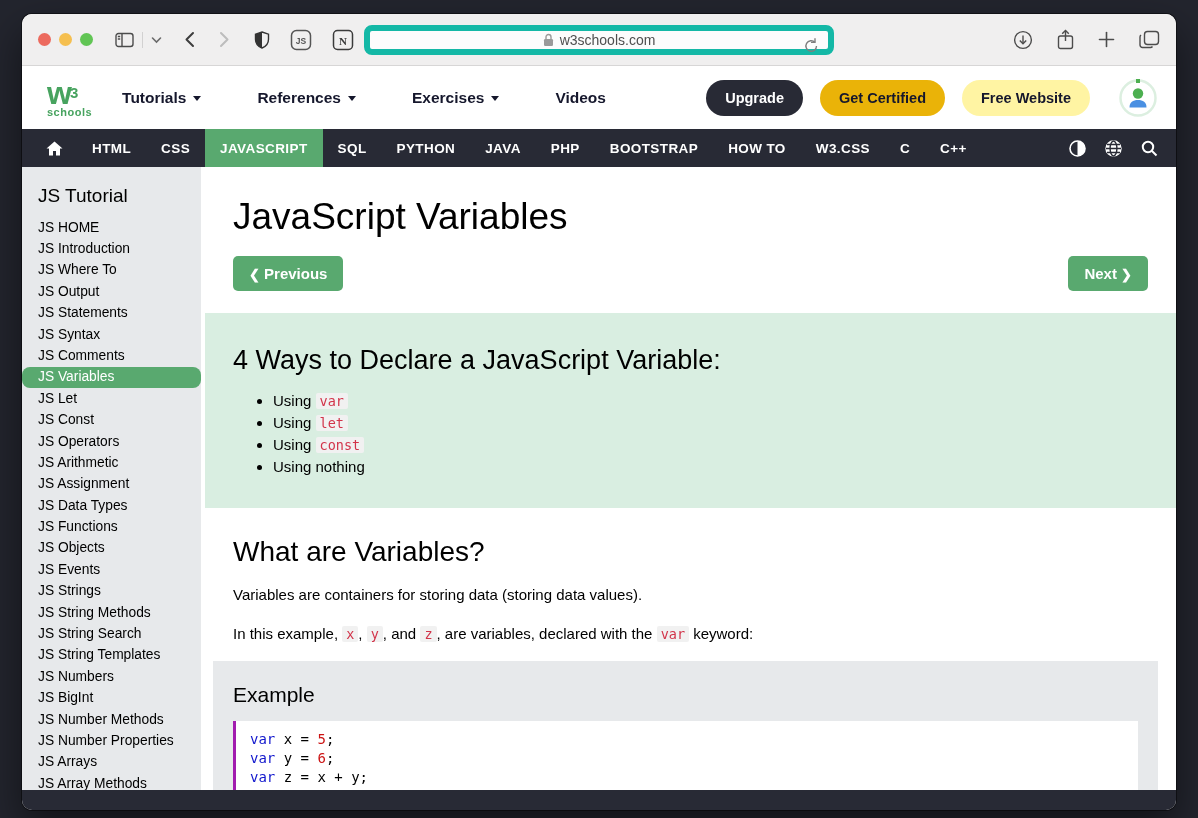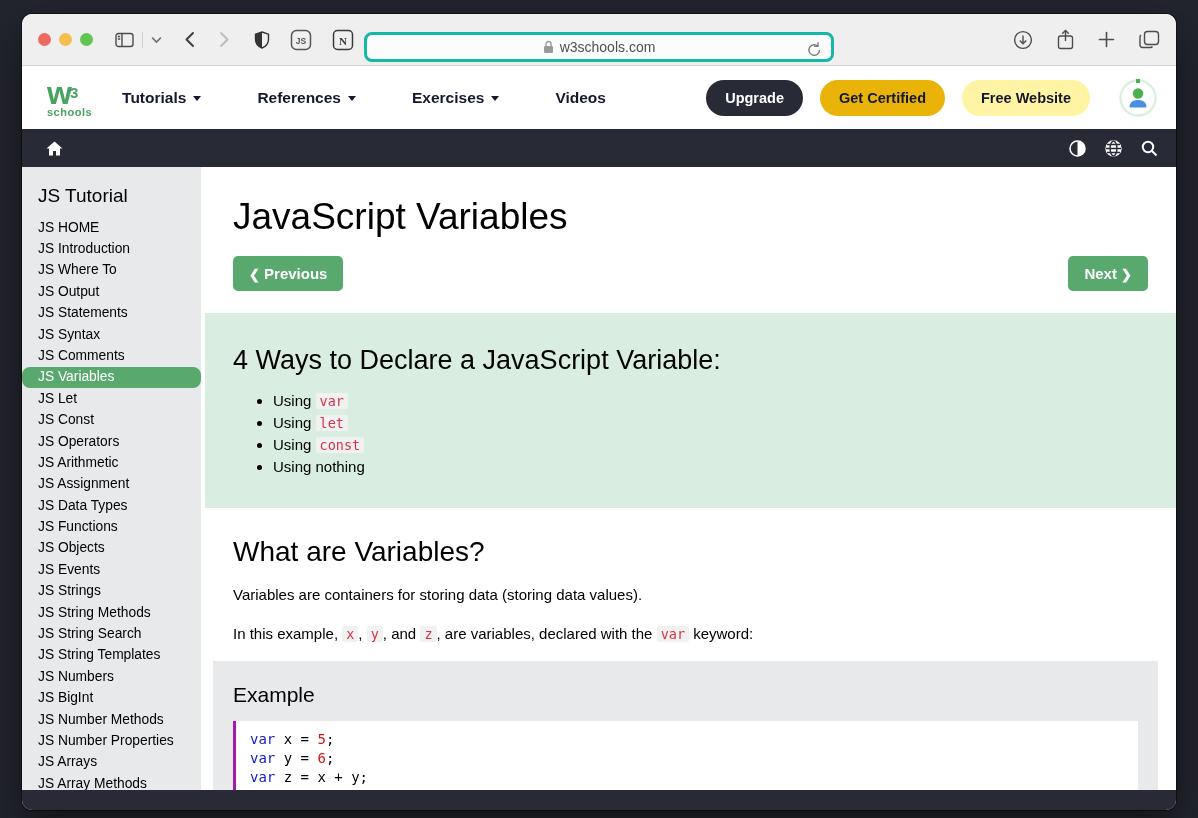--- a/index.html
+++ b/index.html
@@ -20,22 +20,22 @@
     height:52px; flex:0 0 52px; background:#f0efef; border-bottom:1px solid #d7d6d6;
     display:flex; align-items:center; padding:0 16px; position:relative;
   }
   .traffic{ display:flex; gap:8px; margin-right:22px; }
   .dot{ width:13px; height:13px; border-radius:50%; }
   .dot.red{ background:#ec6a5e; } .dot.yellow{ background:#f5bf4f; } .dot.green{ background:#61c554; }
   .tb-icon{ display:flex; align-items:center; justify-content:center; color:#4c4c4c; }
   .tb-sep{ width:1px; height:16px; background:#d2d1d1; margin:0 8px; }
   .tb-group{ display:flex; align-items:center; }
   .url-bar{
-    position:absolute; left:50%; top:18px; transform:translateX(-50%);
-    width:470px; height:30px; background:#fcfcfc; border:3px solid #14b8a6; border-radius:8px;
+    position:absolute; left:50%; top:11px; transform:translateX(-50%);
+    width:470px; height:30px; background:#fcfcfc; border:6px solid #14b8a6; border-radius:8px;
     display:flex; align-items:center; justify-content:center; gap:6px;
     color:#4f4f4f; font-size:14px;
   }
   .url-reload{ position:absolute; right:9px; top:6px; }
   .tb-right{ margin-left:auto; display:flex; align-items:center; gap:24px; }
   
   .site-header{
     height:63px; flex:0 0 63px; background:#fff; display:flex; align-items:center; padding:0 19px;
   }
   .logo{ position:relative; margin:0 30px 0 6px; line-height:1; cursor:pointer; }
@@ -241,20 +241,34 @@
       </span>
     </div>
   </div>
 
   <div class="mainnav">
     <span class="nav-home">
       <svg width="17" height="15" viewBox="0 0 17 15">
           <path d="M8.5 0.5 L16.5 7.5 H14 V14.5 H10 V10 H7 V14.5 H3 V7.5 H0.5 Z" fill="#fff"></path>
         </svg>
     </span>
+    <div class="nav-items">
+        <div class="nav-item">HTML</div>
+        <div class="nav-item">CSS</div>
+        <div class="nav-item active">JAVASCRIPT</div>
+        <div class="nav-item">SQL</div>
+        <div class="nav-item">PYTHON</div>
+        <div class="nav-item">JAVA</div>
+        <div class="nav-item">PHP</div>
+        <div class="nav-item">BOOTSTRAP</div>
+        <div class="nav-item">HOW TO</div>
+        <div class="nav-item">W3.CSS</div>
+        <div class="nav-item">C</div>
+        <div class="nav-item">C++</div>
+      </div>
     <div class="nav-right">
       <span class="nav-icon">
         <svg width="17" height="17" viewBox="0 0 17 17">
             <circle cx="8.5" cy="8.5" r="7.5" fill="none" stroke="#fff" stroke-width="1.6"></circle>
             <path d="M8.5 1 A7.5 7.5 0 0 1 8.5 16 Z" fill="#fff"></path>
           </svg>
       </span>
       <span class="nav-icon">
         <svg width="17" height="17" viewBox="0 0 17 17" fill="none" stroke="#fff" stroke-width="1.4">
             <circle cx="8.5" cy="8.5" r="7.5" fill="#fff"></circle>

